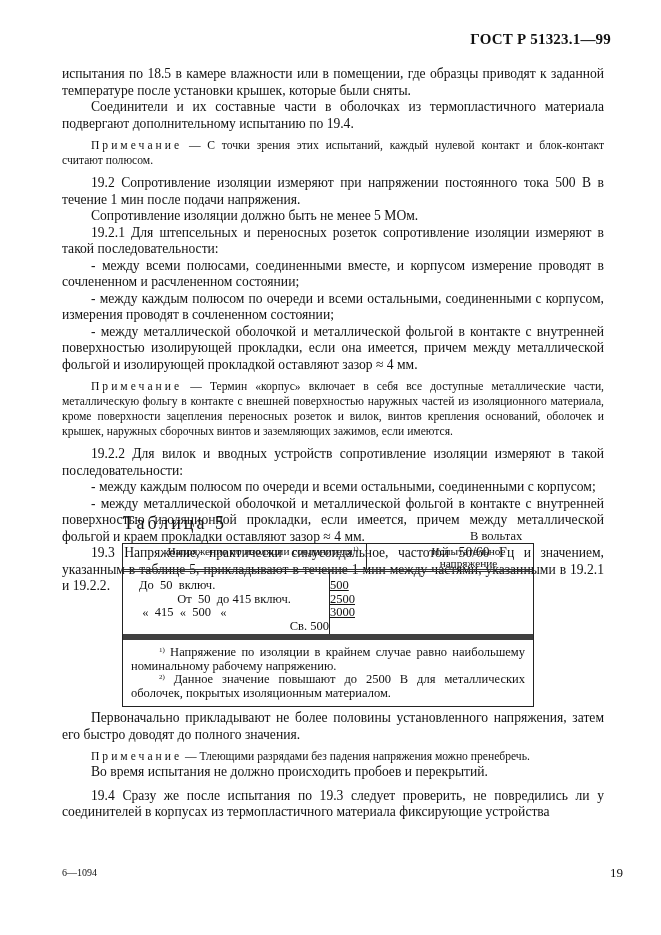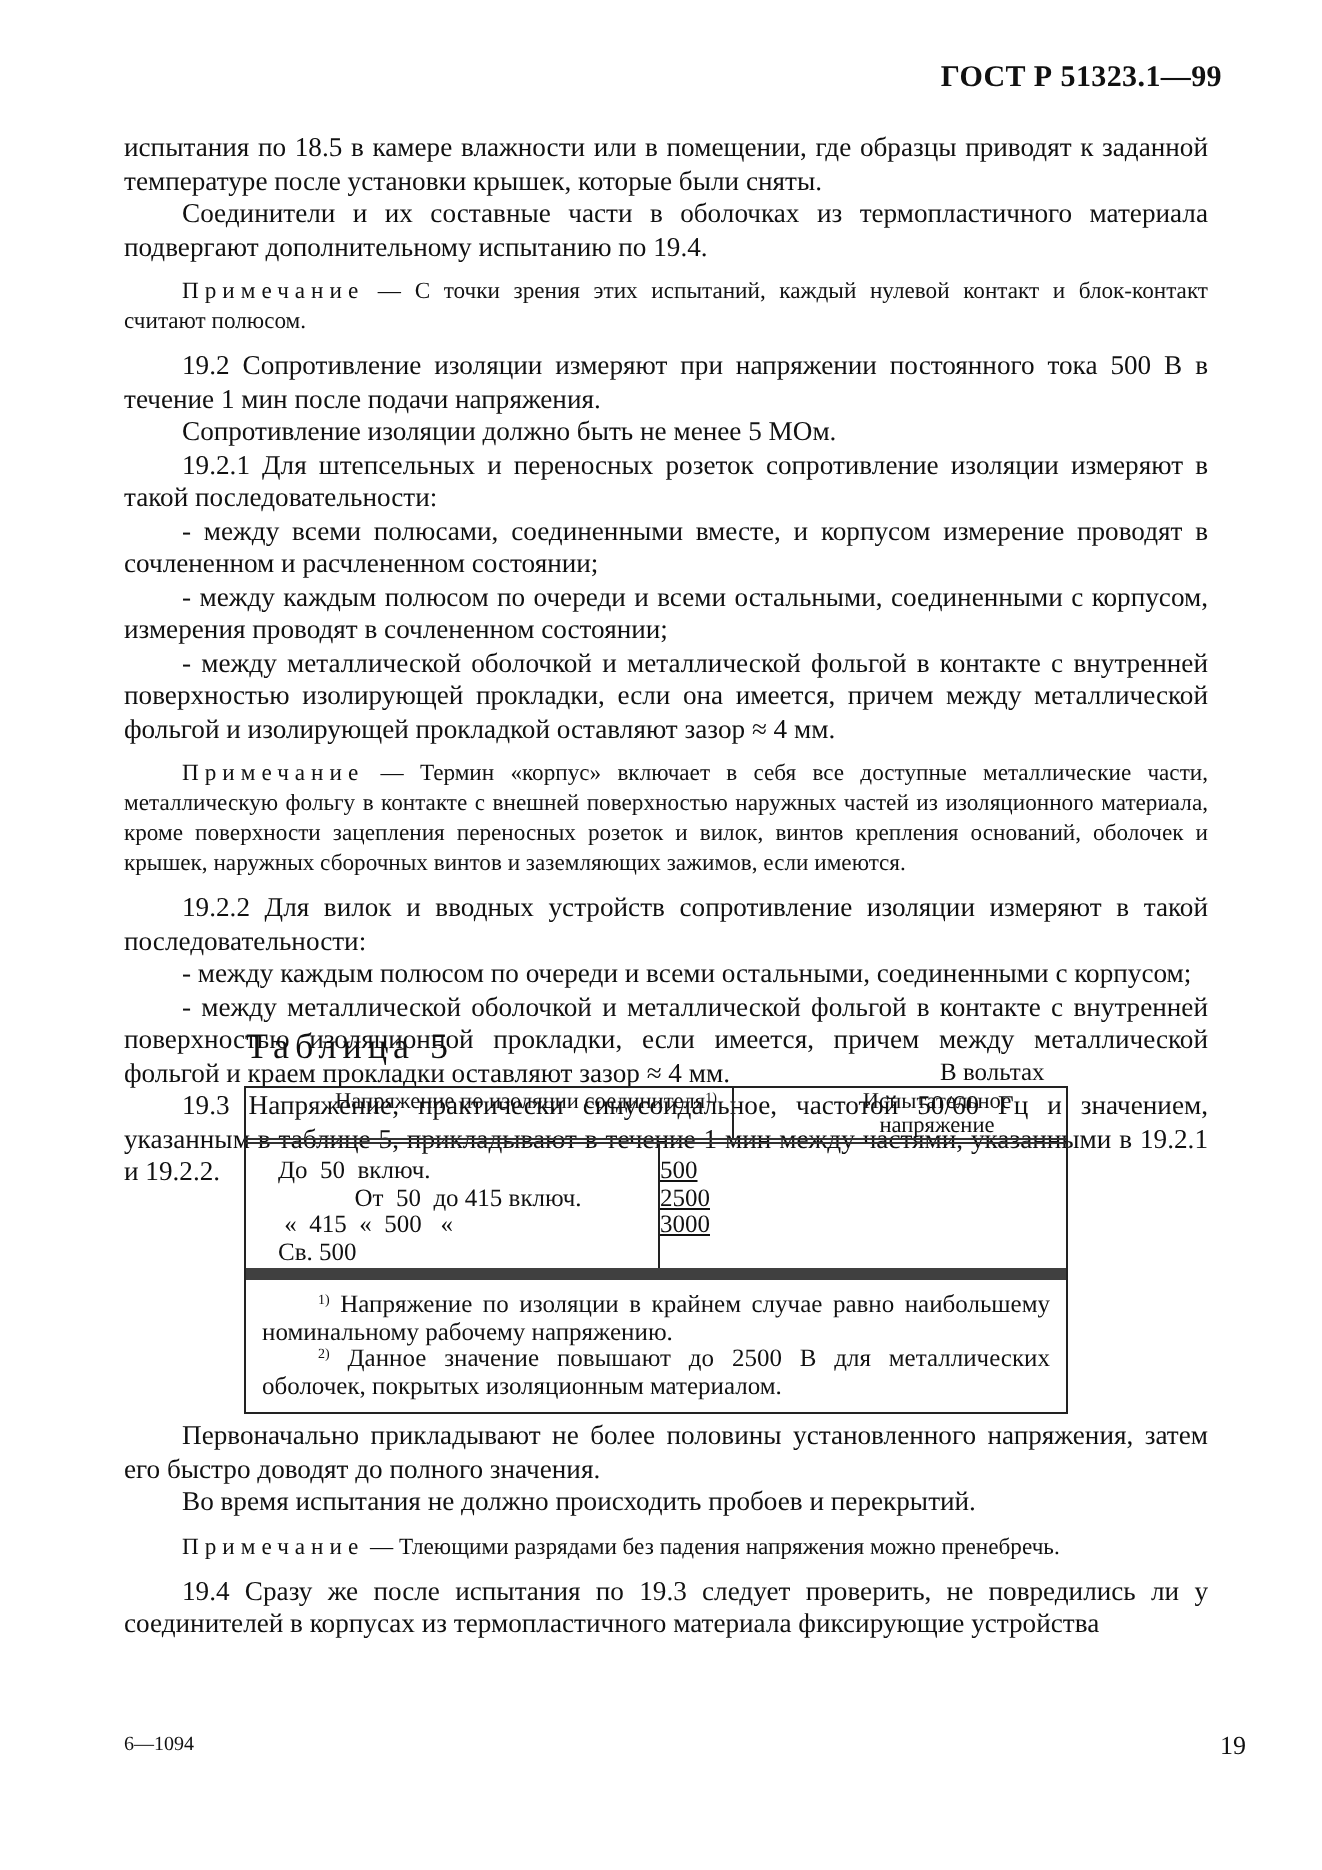--- a/index.html
+++ b/index.html
@@ -57,38 +57,38 @@
   <div class="thead">
     <div class="th c1"><span>Напряжение по изоляции соединителя</span><sup>1)</sup></div>
     <div class="th c2">Испытательное напряжение</div>
   </div>
   <div class="tbody">
     <div class="c1">
       <div class="rowtxt">
         <div style="white-space:pre;">До  50  включ.</div>
         <div style="white-space:pre;text-align:center;">От  50  до 415 включ.</div>
         <div style="white-space:pre;"> «  415  «  500   «</div>
-        <div style="white-space:pre;">Св. 500</div>
+        <div style="white-space:pre;text-align:right;">Св. 500</div>
       </div>
     </div>
     <div class="c2">
       <div class="rowtxt">
         <div><span>500</span></div>
         <div><span>2500</span></div>
         <div><span>3000</span></div>
       </div>
     </div>
   </div>
   <div class="foot">
     <p class="fn"><sup>1)</sup><span> Напряжение по изоляции в крайнем случае равно наибольшему номинальному рабочему напряжению.</span></p>
     <p class="fn"><sup>2)</sup><span> Данное значение повышают до 2500 В для металлических оболочек, покрытых изоляционным материалом.</span></p>
   </div>
 </div>
 
 <div class="txt" style="top:710px;">
   <p class="p ind">Первоначально прикладывают не более половины установленного напряжения, затем его быстро доводят до полного значения.</p>
+  <p class="p ind note" style="margin-top:6px;"><span class="spaced">Примечание</span><span> — Тлеющими разрядами без падения напряжения можно пренебречь.</span></p>
   <p class="p ind">Во время испытания не должно происходить пробоев и перекрытий.</p>
-  <p class="p ind note" style="margin-top:6px;"><span class="spaced">Примечание</span><span> — Тлеющими разрядами без падения напряжения можно пренебречь.</span></p>
   <p class="p ind" style="margin-top:7px;">19.4 Сразу же после испытания по 19.3 следует проверить, не повредились ли у соединителей в корпусах из термопластичного материала фиксирующие устройства</p>
 </div>
 
 <div class="pgleft">6—1094</div>
 <div class="pgright">19</div>
 
 </body></html>

